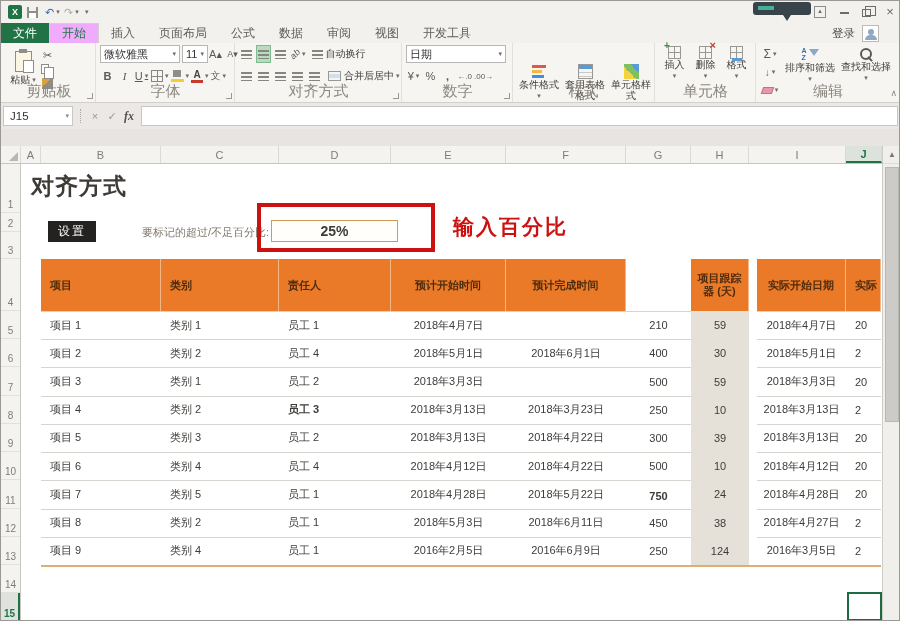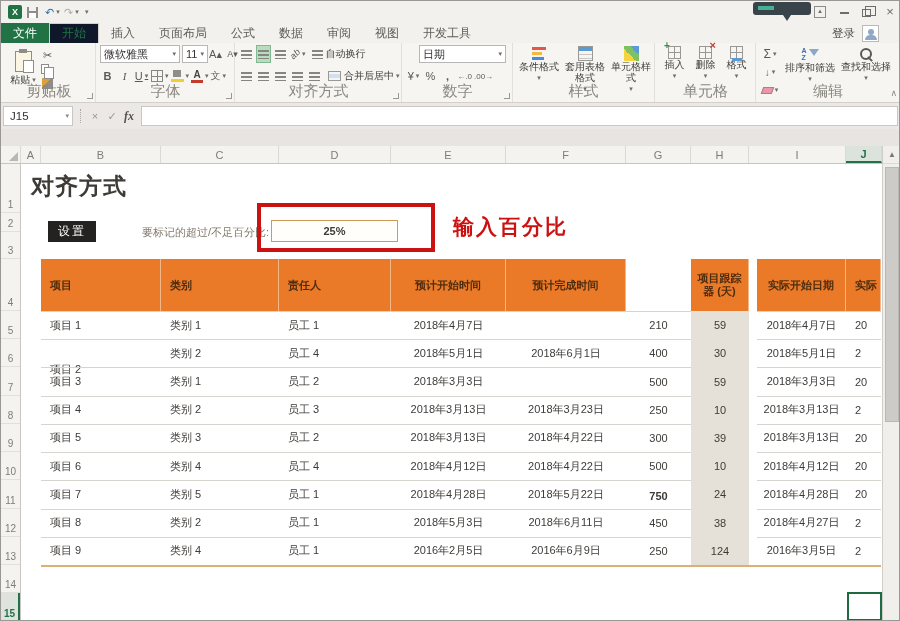--- a/index.html
+++ b/index.html
@@ -22,21 +22,21 @@
 .rdo{width:12px;height:12px;border:1px solid #8f8d89;display:flex;align-items:flex-start;justify-content:center;font-size:7px;color:#6e6c68}
 .minico{width:9px;height:5px;border-bottom:2px solid #6e6c68}
 .restico{position:relative;width:9px;height:8px;border:1px solid #6e6c68;background:#f3f1ee;margin-top:3px}
 .restico::before{content:'';position:absolute;left:2px;top:-4px;width:9px;height:8px;border:1px solid #6e6c68}
 
 
 #tabrow{position:absolute;left:0;top:22px;width:900px;height:20px;background:#f3f1ee}
 #ribbon-tabs{display:flex;height:20px}
 .rtab{padding:0 12px;line-height:20px;font-size:12px;color:#5e5c58;white-space:nowrap}
 .rtab.file{background:var(--excel-green,#217346);color:#fff}
-.rtab.active{background:#0f172a;color:var(--excel-green,#217346);border:1px solid #d3d0cc;border-bottom:none;line-height:18px}
+.rtab.active{background:#f0abfc;color:var(--excel-green,#217346);border:1px solid #d3d0cc;border-bottom:none;line-height:18px}
 #signin{position:absolute;right:46px;top:3px;font-size:11.5px;color:#4e4c48}
 .avatar{position:absolute;right:22px;top:2px;width:17px;height:17px;border:1px solid #bcbab6;background:#fff}
 .avatar::before{content:'';position:absolute;left:5px;top:3px;width:6px;height:6px;border-radius:50%;background:#9a98f4;background:#8fa8c8}
 .avatar::after{content:'';position:absolute;left:2px;bottom:1px;width:12px;height:5px;border-radius:6px 6px 0 0;background:#8fa8c8}
 
 
 #ribbon{position:absolute;left:0;top:42px;width:900px;height:60px;background:#f7f5f2;border-bottom:1px solid #d3d0cc}
 .rgroup{position:absolute;top:0;height:59px;border-right:1px solid #e3e0db}
 .glabel{position:absolute;bottom:1px;left:0;width:100%;text-align:center;font-size:15px;color:#8b8880;white-space:nowrap}
 .launcher{position:absolute;right:2px;bottom:3px;width:6px;height:6px;border-right:1px solid #9a9894;border-bottom:1px solid #9a9894}
@@ -106,21 +106,21 @@
 
 
 #vscroll{position:absolute;left:881px;top:145px;width:19px;height:476px;background:#f1efec;border-left:1px solid #cfcdc9}
 #vscroll-up{position:absolute;left:0;top:0;width:18px;height:18px;display:flex;align-items:center;justify-content:center;font-size:8px;color:#7a7872;border-bottom:1px solid #dddബ;border-bottom:1px solid #dddbd7}
 #vscroll-thumb{position:absolute;left:2px;top:21px;width:14px;height:255px;background:#cdcbc7;border:1px solid #bab8b4}
 
 
 #page-title{position:absolute;left:30px;top:170px;font-size:23px;font-weight:bold;color:#3e3b36;letter-spacing:1px}
 #settings-btn{position:absolute;left:47px;top:220px;width:48px;height:21px;background:#242220;color:#fff;font-size:12px;display:flex;align-items:center;justify-content:center;letter-spacing:2px}
 #threshold-label{position:absolute;left:120px;top:224px;width:148px;font-size:11px;color:#80786c;text-align:right;white-space:nowrap}
-#threshold-box{position:absolute;left:270px;top:219px;width:127px;height:22px;background:#fffefb;border:1px solid #d09a52;display:flex;align-items:center;justify-content:center;font-size:11px;font-weight:bold;color:#3f3c37}
+#threshold-box{position:absolute;left:270px;top:219px;width:127px;height:22px;background:#fffefb;border:1px solid #d09a52;display:flex;align-items:center;justify-content:center;font-size:14px;font-weight:bold;color:#3f3c37}
 #annotation-rect{position:absolute;left:256px;top:202px;width:178px;height:49px;border:4px solid var(--annotation-red,#cc1111);z-index:50}
 #annotation-text{position:absolute;left:452px;top:212px;font-size:21px;font-weight:bold;color:var(--annotation-red,#cc1111);z-index:50;letter-spacing:2px}
 
 #tracker-table{position:absolute;left:40px;top:258px;width:840px;height:309px}
 .th{position:absolute;background:var(--table-header-orange,#EA7A28);color:#4e2c0e;font-weight:bold;font-size:11px;display:flex;align-items:center;border-right:1px solid rgba(255,255,255,.45);line-height:13px}
 .td{position:absolute;display:flex;align-items:center;font-size:11px;color:#3d3b38;white-space:nowrap;overflow:hidden}
 .al{justify-content:flex-start;padding-left:9px;text-align:left}
 .ac{justify-content:center;text-align:center;padding:0 2px}
 .hshade{position:absolute;background:var(--duration-shading,#E6E1D8)}
 .sepline{position:absolute;height:1px;background:#d7d4cf}
@@ -272,39 +272,39 @@
             <span class="mergeico" style="margin-right:3px"></span>
             <span>合并后居中</span>
             <span class="dd">▾</span>
           </span>
       </div>
       <div class="glabel">对齐方式</div>
       <div class="launcher"></div>
     </div>
 
     <div class="rgroup" style="left:402px;width:110px">
-      <div class="grow" style="top:2px;right:6px;left:16px">
+      <div class="grow" style="top:2px;right:6px;left:3px">
         <span class="combo" style="width:100px">
             <span>日期</span>
             <span class="dd">▾</span>
           </span>
       </div>
       <div class="grow" style="top:24px">
         <span class="sbtn">¥<span class="dd">▾</span></span>
         <span class="sbtn">%</span>
         <span class="sbtn bI">,</span>
         <span class="sbtn" style="font-size:8px">←.0</span>
         <span class="sbtn" style="font-size:8px">.00→</span>
       </div>
       <div class="glabel">数字</div>
       <div class="launcher"></div>
     </div>
 
     <div class="rgroup" style="left:512px;width:142px">
-      <div class="grow" style="top:3px;align-items:flex-start">
+      <div class="grow" style="top:21px;align-items:flex-start">
         <span class="vbtn" style="width:46px">
             <span class="cfico"></span>
             <span>条件格式</span>
             <span class="dd">▾</span>
           </span>
         <span class="vbtn" style="width:46px">
             <span class="ftico"></span>
             <span>套用表格格式</span>
             <span class="dd">▾</span>
           </span>
@@ -439,40 +439,40 @@
       <div class="th ac" style="left: 716px; top: 0px; width: 89px; height: 52px;">实际开始日期</div>
       <div class="th al" style="left: 805px; top: 0px; width: 35px; height: 52px;">实际</div>
       <div class="td al" style="left: 0px; top: 52px; width: 120px; height: 28.22px;">项目 1</div>
       <div class="td al" style="left: 120px; top: 52px; width: 118px; height: 28.22px;">类别 1</div>
       <div class="td al" style="left: 238px; top: 52px; width: 112px; height: 28.22px;">员工 1</div>
       <div class="td ac" style="left: 350px; top: 52px; width: 115px; height: 28.22px;">2018年4月7日</div>
       <div class="td ac" style="left: 585px; top: 52px; width: 65px; height: 28.22px;">210</div>
       <div class="td ac" style="left: 650px; top: 52px; width: 58px; height: 28.22px;">59</div>
       <div class="td ac" style="left: 716px; top: 52px; width: 89px; height: 28.22px;">2018年4月7日</div>
       <div class="td al" style="left: 805px; top: 52px; width: 35px; height: 28.22px;">20</div>
-      <div class="td al" style="left: 0px; top: 80.22px; width: 120px; height: 28.22px; margin-top: 16px;">项目 2</div>
+      <div class="td al" style="left: 0px; top: 80.22px; width: 120px; height: 28.22px;">项目 2</div>
       <div class="td al" style="left: 120px; top: 80.22px; width: 118px; height: 28.22px;">类别 2</div>
       <div class="td al" style="left: 238px; top: 80.22px; width: 112px; height: 28.22px;">员工 4</div>
       <div class="td ac" style="left: 350px; top: 80.22px; width: 115px; height: 28.22px;">2018年5月1日</div>
       <div class="td ac" style="left: 465px; top: 80.22px; width: 120px; height: 28.22px;">2018年6月1日</div>
       <div class="td ac" style="left: 585px; top: 80.22px; width: 65px; height: 28.22px;">400</div>
       <div class="td ac" style="left: 650px; top: 80.22px; width: 58px; height: 28.22px;">30</div>
       <div class="td ac" style="left: 716px; top: 80.22px; width: 89px; height: 28.22px;">2018年5月1日</div>
       <div class="td al" style="left: 805px; top: 80.22px; width: 35px; height: 28.22px;">2</div>
       <div class="td al" style="left: 0px; top: 108.44px; width: 120px; height: 28.22px;">项目 3</div>
       <div class="td al" style="left: 120px; top: 108.44px; width: 118px; height: 28.22px;">类别 1</div>
       <div class="td al" style="left: 238px; top: 108.44px; width: 112px; height: 28.22px;">员工 2</div>
       <div class="td ac" style="left: 350px; top: 108.44px; width: 115px; height: 28.22px;">2018年3月3日</div>
       <div class="td ac" style="left: 585px; top: 108.44px; width: 65px; height: 28.22px;">500</div>
       <div class="td ac" style="left: 650px; top: 108.44px; width: 58px; height: 28.22px;">59</div>
       <div class="td ac" style="left: 716px; top: 108.44px; width: 89px; height: 28.22px;">2018年3月3日</div>
       <div class="td al" style="left: 805px; top: 108.44px; width: 35px; height: 28.22px;">20</div>
       <div class="td al" style="left: 0px; top: 136.66px; width: 120px; height: 28.22px;">项目 4</div>
       <div class="td al" style="left: 120px; top: 136.66px; width: 118px; height: 28.22px;">类别 2</div>
-      <div class="td al" style="left: 238px; top: 136.66px; width: 112px; height: 28.22px;">员工 3</div>
+      <div class="td al" style="left: 238px; top: 136.66px; width: 112px; height: 28.22px; font-weight: bold;">员工 3</div>
       <div class="td ac" style="left: 350px; top: 136.66px; width: 115px; height: 28.22px;">2018年3月13日</div>
       <div class="td ac" style="left: 465px; top: 136.66px; width: 120px; height: 28.22px;">2018年3月23日</div>
       <div class="td ac" style="left: 585px; top: 136.66px; width: 65px; height: 28.22px;">250</div>
       <div class="td ac" style="left: 650px; top: 136.66px; width: 58px; height: 28.22px;">10</div>
       <div class="td ac" style="left: 716px; top: 136.66px; width: 89px; height: 28.22px;">2018年3月13日</div>
       <div class="td al" style="left: 805px; top: 136.66px; width: 35px; height: 28.22px;">2</div>
       <div class="td al" style="left: 0px; top: 164.88px; width: 120px; height: 28.22px;">项目 5</div>
       <div class="td al" style="left: 120px; top: 164.88px; width: 118px; height: 28.22px;">类别 3</div>
       <div class="td al" style="left: 238px; top: 164.88px; width: 112px; height: 28.22px;">员工 2</div>
       <div class="td ac" style="left: 350px; top: 164.88px; width: 115px; height: 28.22px;">2018年3月13日</div>

